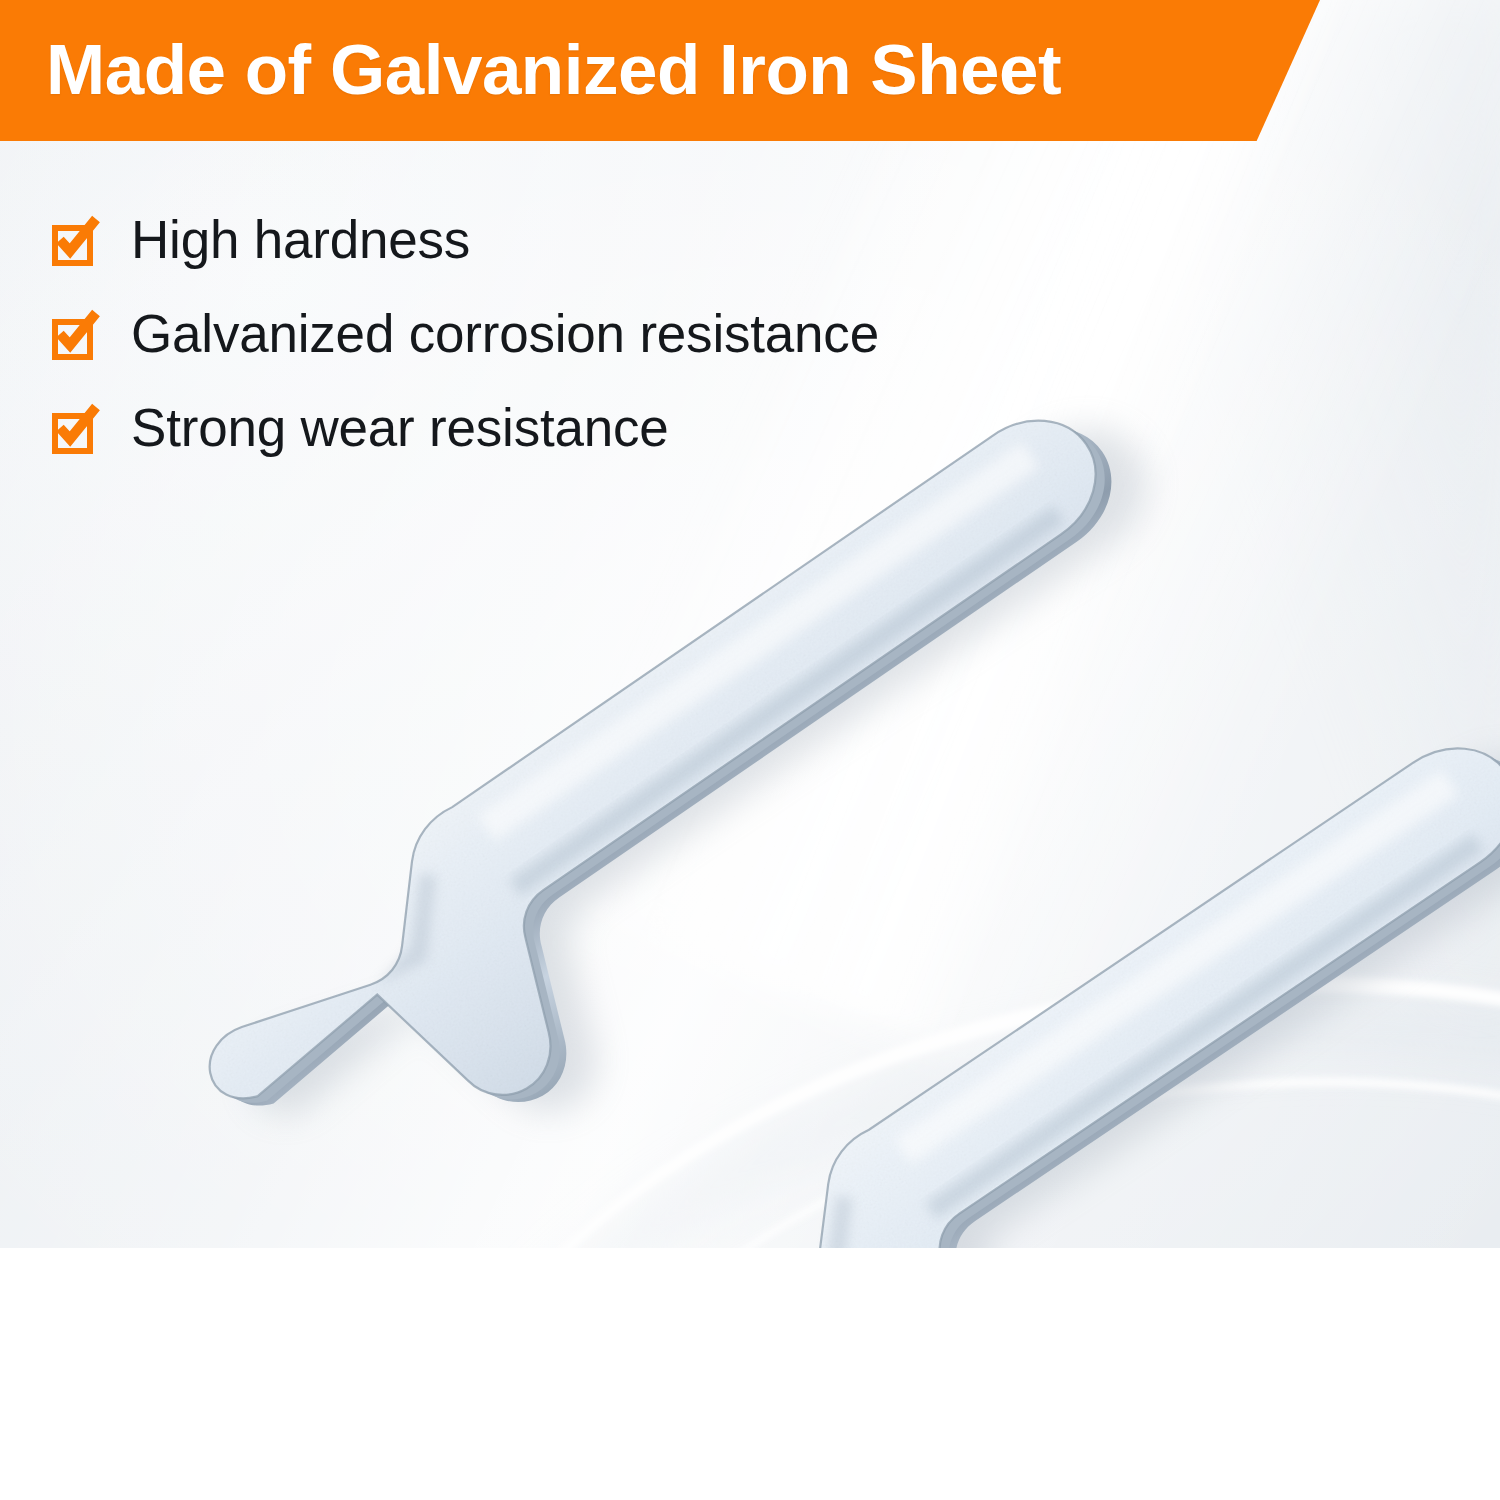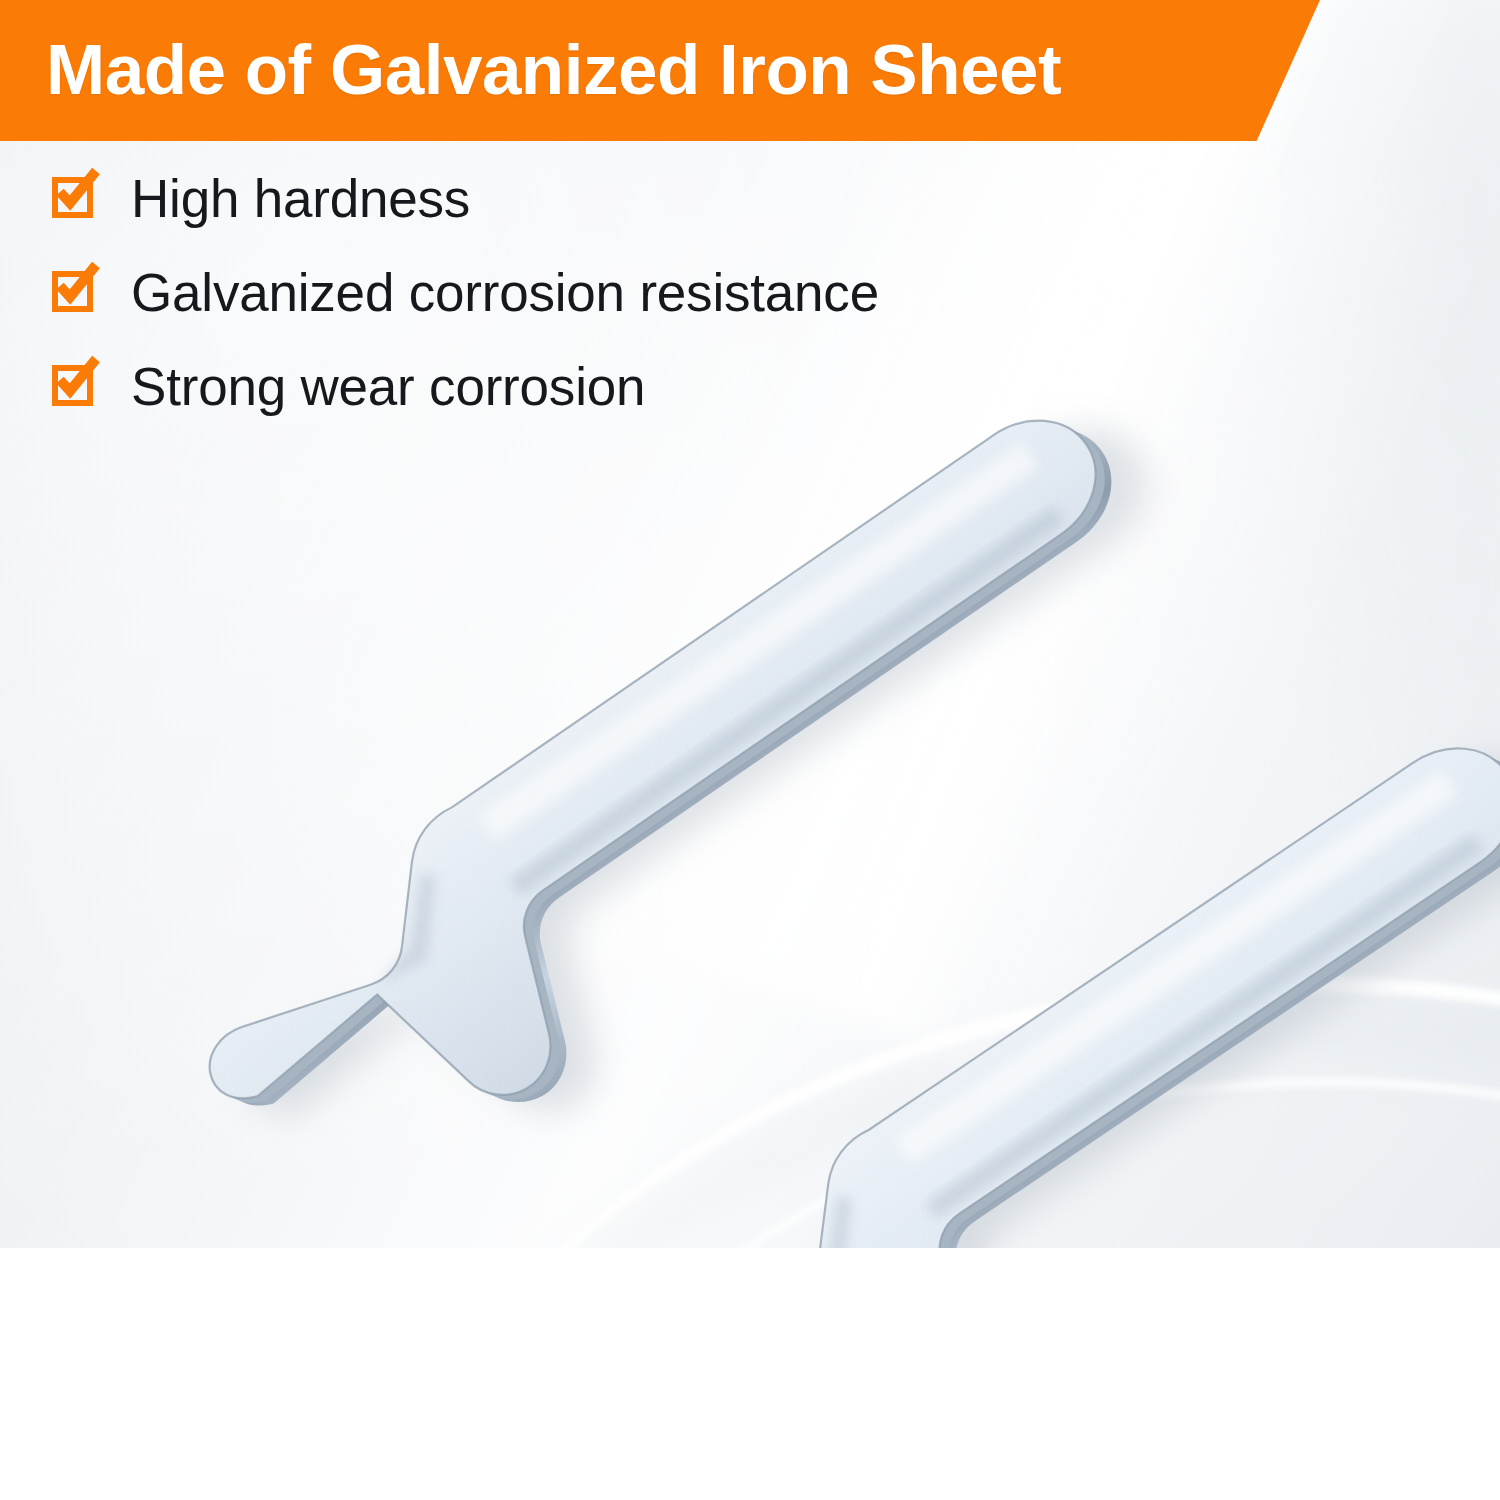--- a/index.html
+++ b/index.html
@@ -144,21 +144,21 @@
 
   
   .features {
     position: absolute;
     left: 50px;
     top: 172px;
     z-index: 5;
   }
   .feature-row {
     display: flex;
-    align-items: flex-start;
+    align-items: flex-end;
     height: 94px;
   }
   .check-box {
     position: relative;
     width: 46px;
     height: 46px;
     flex: 0 0 46px;
     margin-right: 35px;
   }
   .check-box .frame {
@@ -349,20 +349,20 @@
       <span class="feature-label">Galvanized corrosion resistance</span>
     </div>
 
     <div class="feature-row">
       <span class="check-box">
         <span class="frame"></span>
         <svg viewBox="0 0 54 54" xmlns="http://www.w3.org/2000/svg">
           <path d="M11 27 L21 38 L47 6" fill="none" stroke="#fa7b05" stroke-width="10" stroke-linecap="butt" stroke-linejoin="miter"></path>
         </svg>
       </span>
-      <span class="feature-label">Strong wear corrosion</span>
+      <span class="feature-label">Strong wear resistance</span>
     </div>
 
 
 
   </div>
 
 </div>
 
 </body></html>

